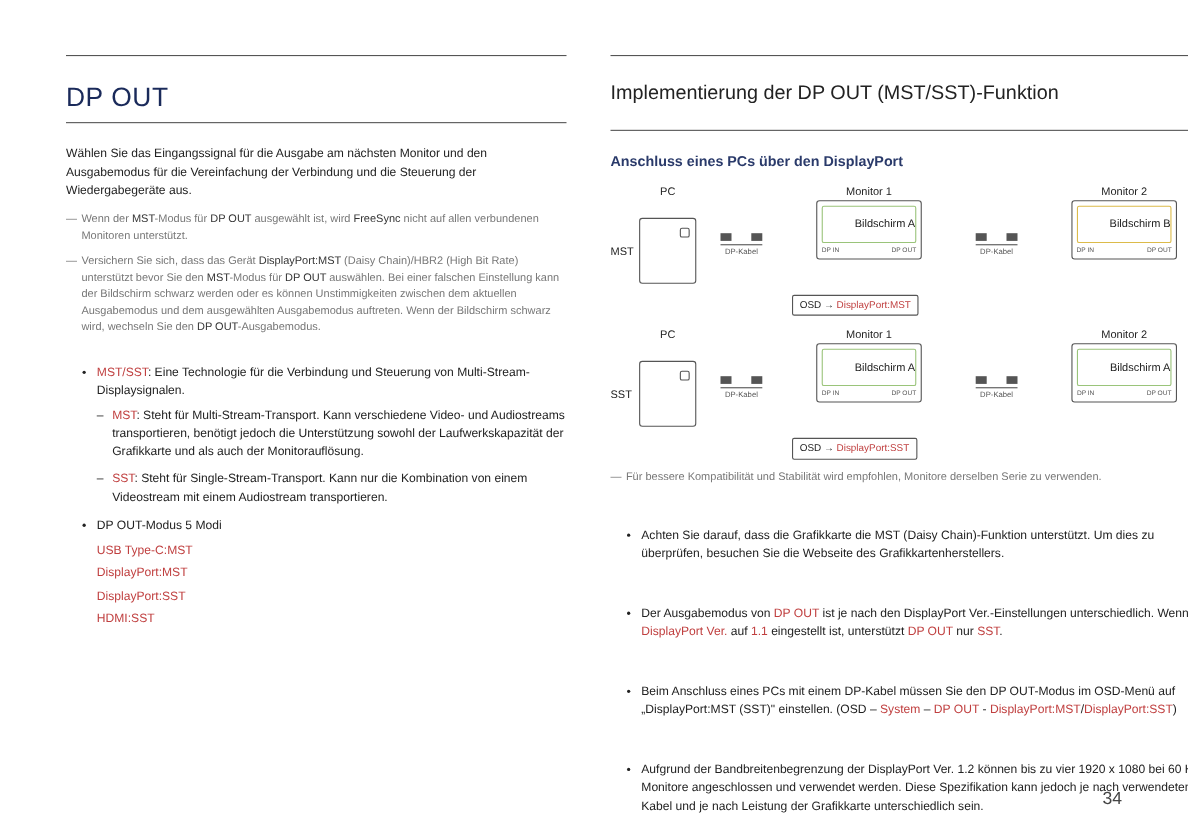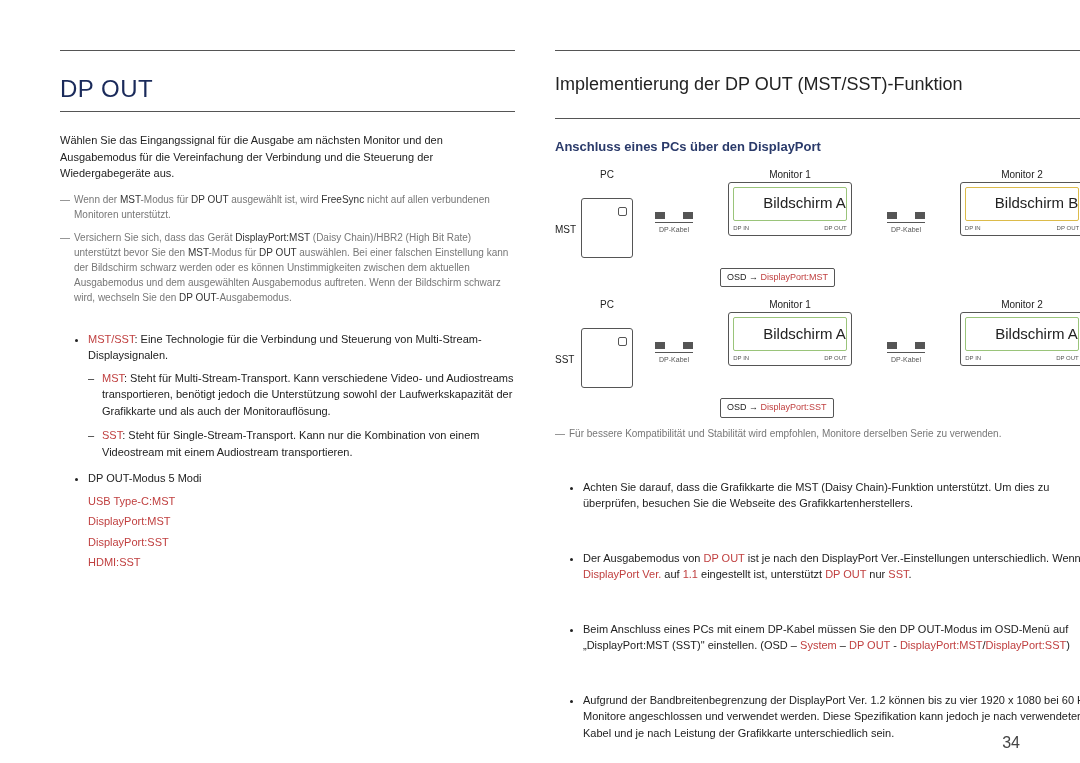--- a/index.html
+++ b/index.html
@@ -27,36 +27,36 @@
   .note::before { content: "―"; position: absolute; left: 0; top: 0; color:#777; }
   .darklbl { color:#333;}
   ul.top { list-style: disc; padding-left: 28px; margin-top: 26px; }
   ul.top > li { margin-bottom: 10px; }
   ul.sub { list-style: none; padding-left: 0; margin-top:6px;}
   ul.sub > li { position: relative; padding-left: 14px; margin-bottom:8px;}
   ul.sub > li::before { content:"–"; position:absolute; left:0; }
   ul.modes { list-style:none; padding-left: 0; margin-top:6px;}
   ul.modes > li { color:#c04040; margin-bottom:4px; }
   .red { color: #c04040; }
-  .page-num { position: absolute; right: 60px; bottom: 8px; font-size: 16px; color:#444; }
+  .page-num { position: absolute; right: 60px; bottom: 24px; font-size: 16px; color:#444; }
 
   
   .diagram-block { margin-bottom: 8px; position: relative; }
   .diagram-row { display:flex; align-items:flex-start; gap:22px; margin-bottom: 6px; margin-left: 26px;}
   .mode-label { position:absolute; left:0; top:55px; font-size:10px; }
   .col-label { font-size:10px; text-align:center;}
   .pc-box { width:52px; height:60px; border:1.5px solid #555; border-radius:3px; position:relative; display:flex; align-items:flex-end; justify-content:center; margin-top: 16px; }
   .pc-box::after{content:""; position:absolute; right:5px; top:8px; width:7px; height:7px; border:1px solid #555; border-radius:2px;}
   .cable { flex:0 0 38px; margin-top: 45px; }
   .cable .plug { width:10px; height:7px; background:#555; display:inline-block; }
   .cable .wire { display:block; height:1px; background:#555; margin:3px 0 2px 0;}
   .cable-lbl{ font-size:7px; color:#555; text-align:center; margin-top:2px;}
   .mon { width:150px; }
   .mon-frame { border:1.5px solid #555; border-radius:3px; padding:4px 4px 2px 4px; position:relative;}
-  .mon-screen { height:34px; border-radius:2px; display:flex; align-items:center; justify-content:center; font-size:15px;padding-left:29px;}
+  .mon-screen { height:34px; border-radius:2px; display:flex; align-items:center; justify-content:center; font-size:10px;padding-left:29px;}
   .mon-screen.green { border:1.5px solid #9ac47a;}
   .mon-screen.yellow{ border:1.5px solid #dcbb4a;}
   .mon-ports { display:flex; justify-content:space-between; margin-top:2px; height:10px;}
   .port{ width:14px; height:6px; background:#555;}
   .port-lbl{ font-size:6px; color:#555; margin-top:1px;}
   .port-col{display:flex; flex-direction:column; align-items:center;}
   .osd-box { margin: 4px 0 0 0; padding:2px 6px; border:1px solid #555; border-radius:2px; display:inline-block; font-size:9px;}
   .osd-anchor{ margin-left: 165px; margin-top:2px;}
   ul.right-list { list-style: disc; padding-left: 28px; margin-top: 6px; }
   ul.right-list > li { margin-bottom: 10px; margin-top: 38px; }

